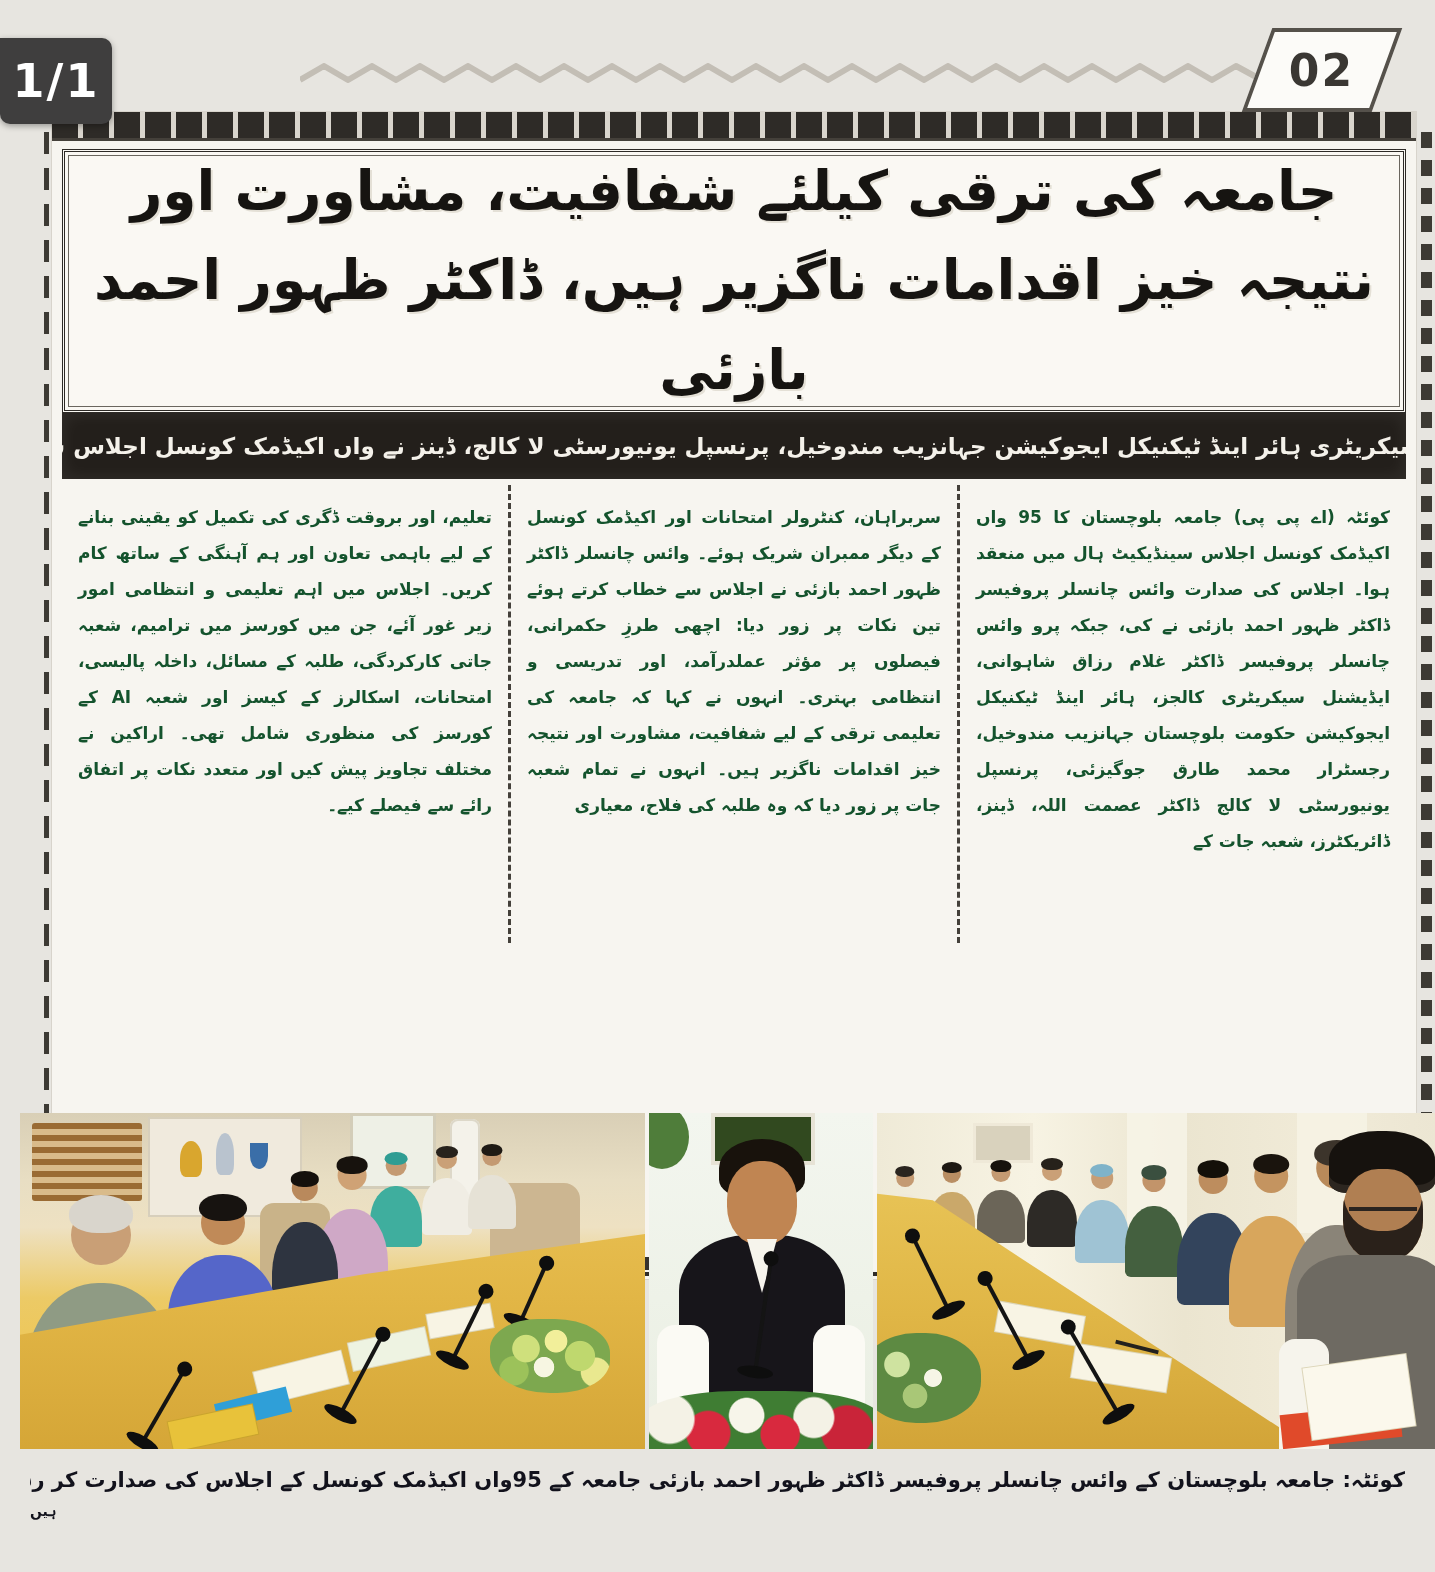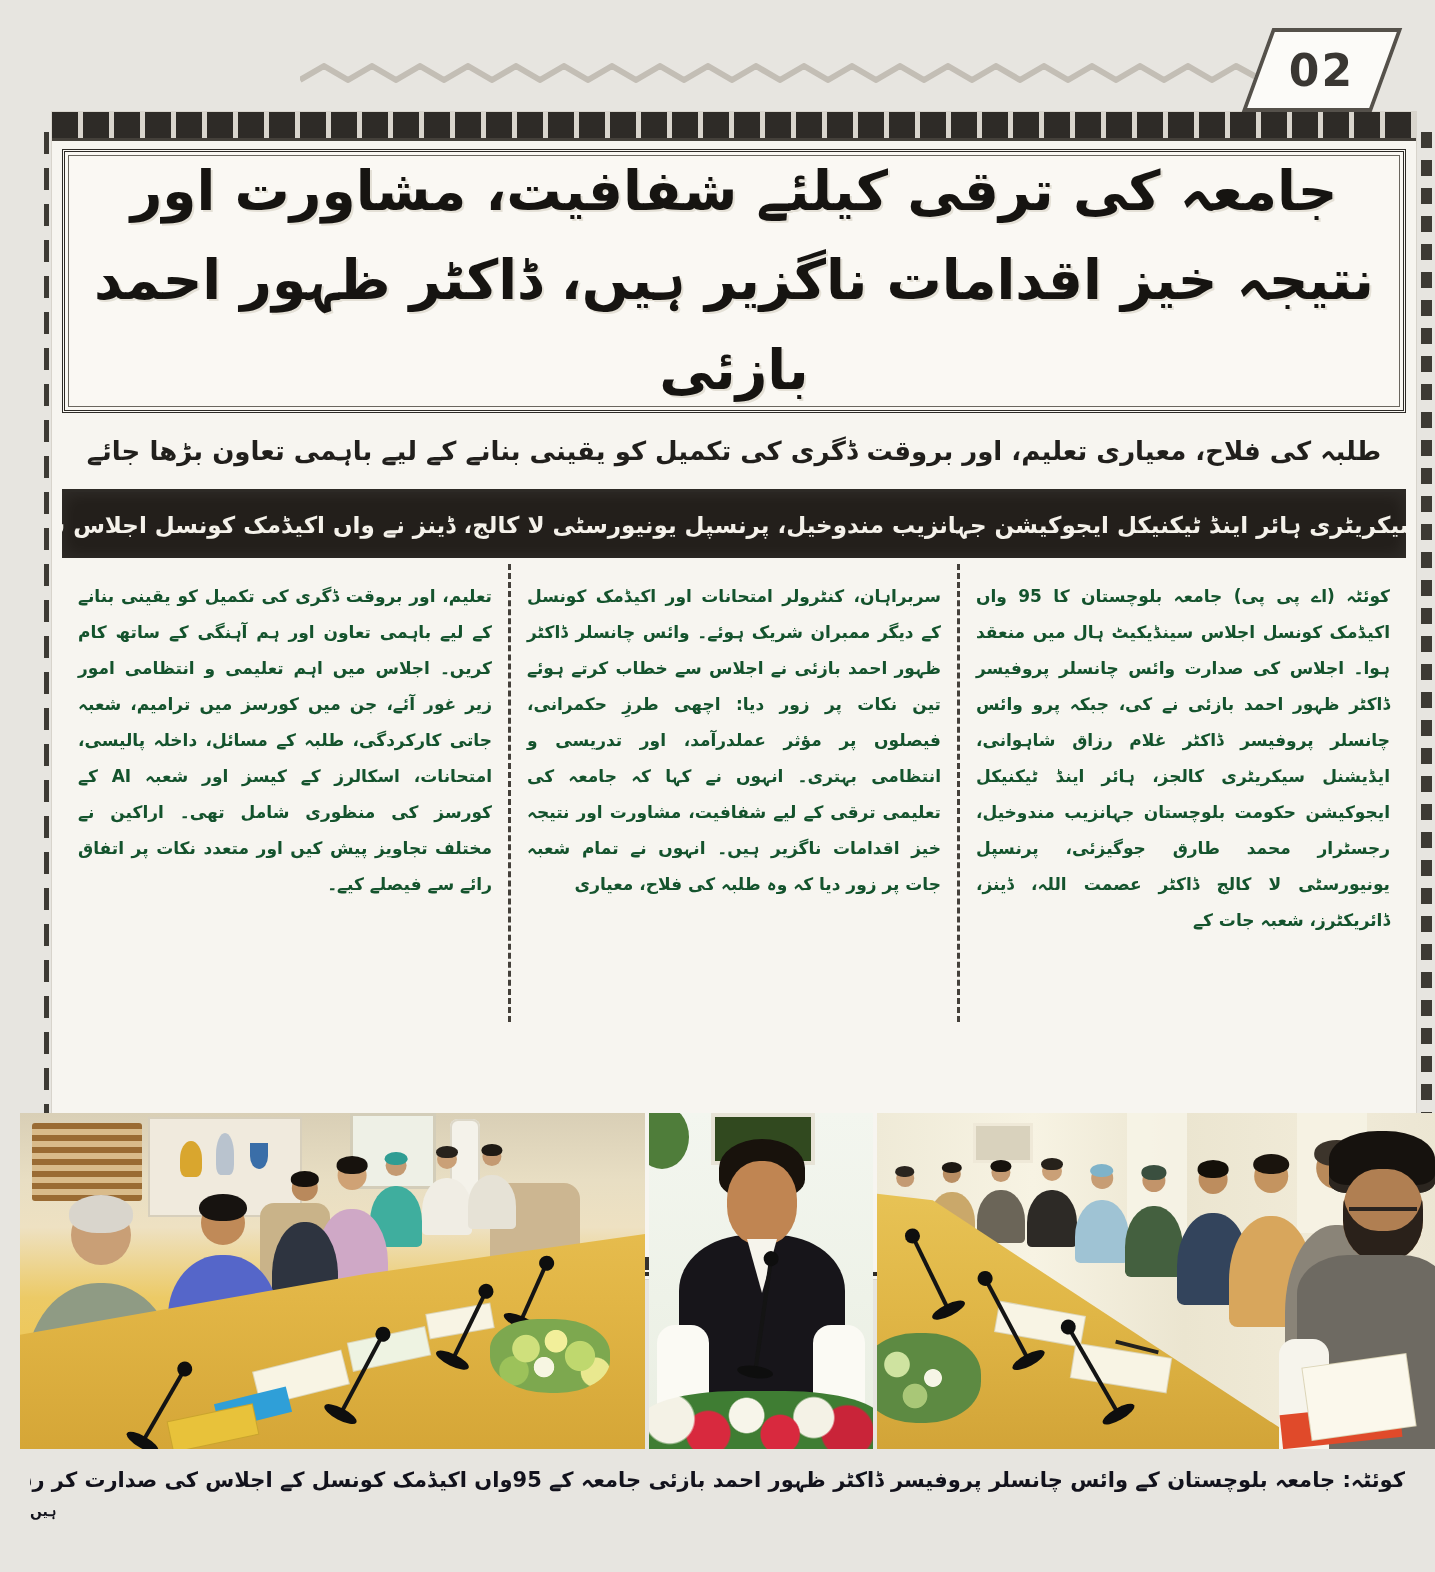--- a/index.html
+++ b/index.html
@@ -97,39 +97,41 @@
     direction:rtl;color:#12121c;font-weight:bold;
   }
   .caption .line1{font-size:21px;line-height:1.8;text-align:justify;text-align-last:justify;white-space:nowrap;overflow:hidden}
   .caption .line2{font-size:14px;text-align:left;line-height:1.6}
 </style>
 </head>
 <body>
 
 <div class="stage">
 
+  <div class="viewer-badge">
+    <span>1/1</span>
+  </div>
 
   <svg class="zigzag" width="960" height="34" viewBox="0 0 960 34">
     <polyline points="0,22 24,8 48,22 72,8 96,22 120,8 144,22 168,8 192,22 216,8 240,22 264,8 288,22 312,8 336,22 360,8 384,22 408,8 432,22 456,8 480,22 504,8 528,22 552,8 576,22 600,8 624,22 648,8 672,22 696,8 720,22 744,8 768,22 792,8 816,22 840,8 864,22 888,8 912,22 936,8 958,20" fill="none" stroke="#b7b1a7" stroke-width="6" stroke-linejoin="round"></polyline>
   </svg>
 
   <div class="page-number-box">
     <span class="num">02</span>
   </div>
 
   <div class="article">
     <div class="comb-bar"></div>
     <div class="side-dash-left"></div>
     <div class="side-dash-right"></div>
 
     <div class="headline-box">
       <div class="headline">جامعہ کی ترقی کیلئے شفافیت، مشاورت اور نتیجہ خیز اقدامات ناگزیر ہیں، ڈاکٹر ظہور احمد بازئی</div>
     </div>
 
-    <div class="subheadline">طلبہ کی فلاح، معیاری تعلیم، اور بروقت ڈگری کی تکمیل کو یقینی بنانے کے لیے باہمی تعاون بڑھا جائے</div>
 
     <div class="kicker-bar">
       <span>ایڈیشنل سیکریٹری ہائر اینڈ ٹیکنیکل ایجوکیشن جہانزیب مندوخیل، پرنسپل یونیورسٹی لا کالج، ڈینز نے واں اکیڈمک کونسل اجلاس شرکت کی</span>
     </div>
 
     <div class="body-columns">
       <div class="col">کوئٹہ (اے پی پی) جامعہ بلوچستان کا 95 واں اکیڈمک کونسل اجلاس سینڈیکیٹ ہال میں منعقد ہوا۔ اجلاس کی صدارت وائس چانسلر پروفیسر ڈاکٹر ظہور احمد بازئی نے کی، جبکہ پرو وائس چانسلر پروفیسر ڈاکٹر غلام رزاق شاہوانی، ایڈیشنل سیکریٹری کالجز، ہائر اینڈ ٹیکنیکل ایجوکیشن حکومت بلوچستان جہانزیب مندوخیل، رجسٹرار محمد طارق جوگیزئی، پرنسپل یونیورسٹی لا کالج ڈاکٹر عصمت اللہ، ڈینز، ڈائریکٹرز، شعبہ جات کے</div>
       <div class="col">سربراہان، کنٹرولر امتحانات اور اکیڈمک کونسل کے دیگر ممبران شریک ہوئے۔ وائس چانسلر ڈاکٹر ظہور احمد بازئی نے اجلاس سے خطاب کرتے ہوئے تین نکات پر زور دیا: اچھی طرزِ حکمرانی، فیصلوں پر مؤثر عملدرآمد، اور تدریسی و انتظامی بہتری۔ انہوں نے کہا کہ جامعہ کی تعلیمی ترقی کے لیے شفافیت، مشاورت اور نتیجہ خیز اقدامات ناگزیر ہیں۔ انہوں نے تمام شعبہ جات پر زور دیا کہ وہ طلبہ کی فلاح، معیاری</div>
       <div class="col">تعلیم، اور بروقت ڈگری کی تکمیل کو یقینی بنانے کے لیے باہمی تعاون اور ہم آہنگی کے ساتھ کام کریں۔ اجلاس میں اہم تعلیمی و انتظامی امور زیر غور آئے، جن میں کورسز میں ترامیم، شعبہ جاتی کارکردگی، طلبہ کے مسائل، داخلہ پالیسی، امتحانات، اسکالرز کے کیسز اور شعبہ AI کے کورسز کی منظوری شامل تھی۔ اراکین نے مختلف تجاویز پیش کیں اور متعدد نکات پر اتفاق رائے سے فیصلے کیے۔</div>
     </div>

